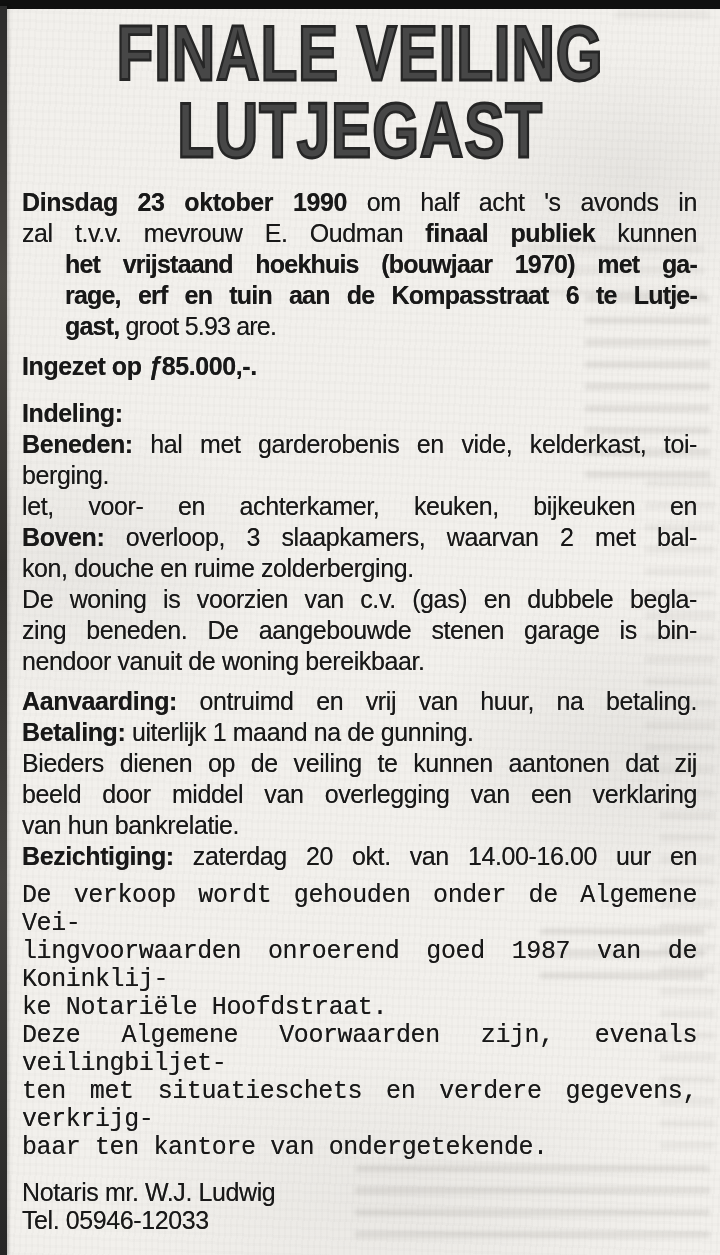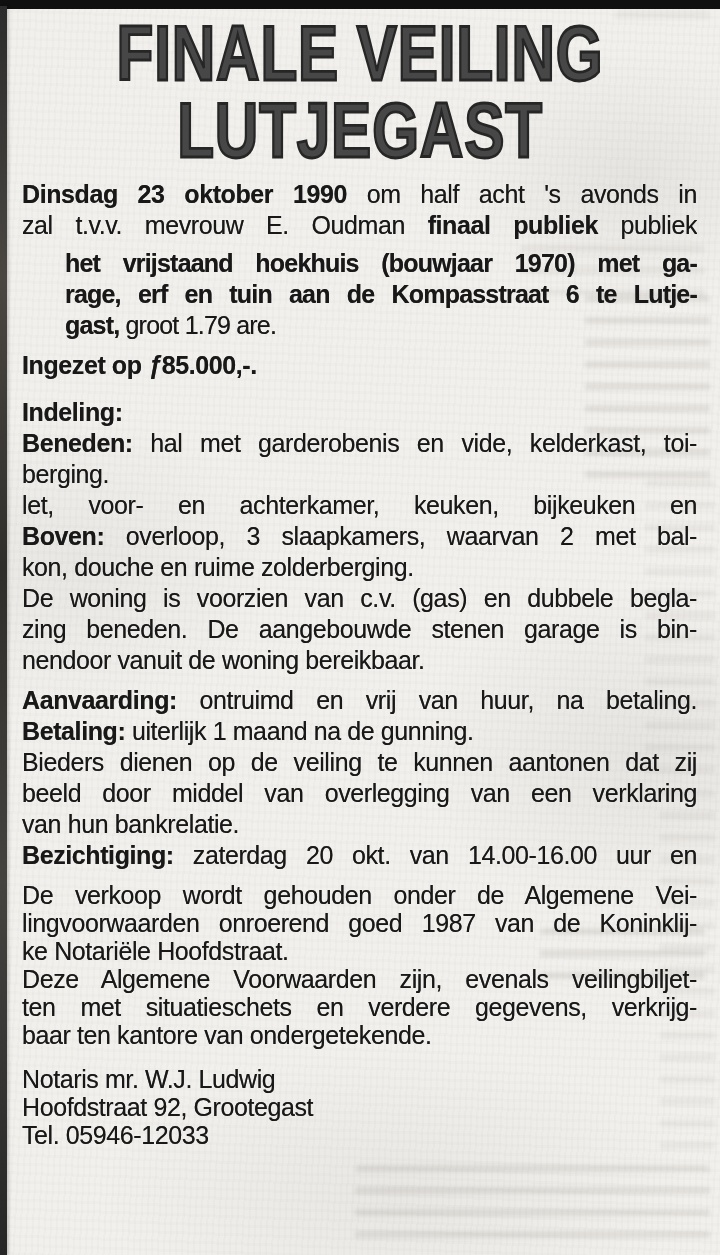--- a/index.html
+++ b/index.html
@@ -50,26 +50,26 @@
     padding:9px 23px 0 22px;
     font-size:25px; line-height:31px; letter-spacing:-0.4px;
     color:#181818;
     text-shadow:0 0 0.6px rgba(25,25,25,0.65);
   }
   .line { min-height:inherit; overflow:hidden; }
   .line.just { text-align:justify; text-align-last:justify; }
   .b { font-weight:700; }
   .i { font-style:italic; }
 
-  [data-name="block-intro"]      { margin-top:0; }
-  [data-name="block-property"]   { margin-top:7px; margin-left:43px; letter-spacing:-0.8px; }
+  [data-name="block-intro"]      { margin-top:8px; }
+  [data-name="block-property"]   { margin-left:43px; letter-spacing:-0.8px; }
   [data-name="block-ingezet"]    { margin-top:9px; }
   [data-name="block-indeling"]   { margin-top:16px; }
   [data-name="block-terms"]      { margin-top:9px; }
-  [data-name="block-conditions"] { margin-top:10px; line-height:28px; }
+  [data-name="block-conditions"] { margin-top:10px; line-height:28px;font-family:Liberation Mono, monospace; }
   [data-name="block-signature"]  { margin-top:16px; line-height:28px; }
 </style>
 </head>
 <body>
 
 <div class="page" data-name="newspaper-clipping-scan">
 
   <div class="topbar" data-name="scan-top-border"></div>
   <div class="edge-strip" data-name="scan-left-edge"></div>
 
@@ -82,26 +82,26 @@
   <div class="ghost fine" style="left:355px; top:1165px; width:355px; height:88px;" data-name="bleed-through-artifact"></div>
 
   <div class="title" data-name="headline">
     <span class="t-line" data-name="headline-line-1">FINALE VEILING</span>
     <span class="t-line" data-name="headline-line-2">LUTJEGAST</span>
   </div>
 
   <div class="article" data-name="article">
       <div class="block" data-name="block-intro">
         <div class="line just" data-name="text-line"><span class="b" data-name="text-segment">Dinsdag 23 oktober 1990</span><span data-name="text-segment"> om half acht 's avonds in</span></div>
-        <div class="line just" data-name="text-line"><span data-name="text-segment">zal t.v.v. mevrouw E. Oudman </span><span class="b" data-name="text-segment">finaal publiek</span><span data-name="text-segment"> publiek</span></div>
+        <div class="line just" data-name="text-line"><span data-name="text-segment">zal t.v.v. mevrouw E. Oudman </span><span class="b" data-name="text-segment">finaal publiek</span><span data-name="text-segment"> kunnen</span></div>
       </div>
       <div class="block" data-name="block-property">
         <div class="line just" data-name="text-line"><span class="b" data-name="text-segment">het vrijstaand hoekhuis (bouwjaar 1970) met ga-</span></div>
         <div class="line just" data-name="text-line"><span class="b" data-name="text-segment">rage, erf en tuin aan de Kompasstraat 6 te Lutje-</span></div>
-        <div class="line" data-name="text-line"><span class="b" data-name="text-segment">gast,</span><span data-name="text-segment"> groot 1.79 are.</span></div>
+        <div class="line" data-name="text-line"><span class="b" data-name="text-segment">gast,</span><span data-name="text-segment"> groot 5.93 are.</span></div>
       </div>
       <div class="block" data-name="block-ingezet">
         <div class="line" data-name="text-line"><span class="b" data-name="text-segment">Ingezet op </span><span class="b i" data-name="text-segment">ƒ</span><span class="b" data-name="text-segment">85.000,-.</span></div>
       </div>
       <div class="block" data-name="block-indeling">
         <div class="line" data-name="text-line"><span class="b" data-name="text-segment">Indeling:</span></div>
         <div class="line just" data-name="text-line"><span class="b" data-name="text-segment">Beneden:</span><span data-name="text-segment"> hal met garderobenis en vide, kelderkast, toi-</span></div>
         <div class="line" data-name="text-line"><span data-name="text-segment">berging.</span></div>
         <div class="line just" data-name="text-line"><span data-name="text-segment">let, voor- en achterkamer, keuken, bijkeuken en</span></div>
         <div class="line just" data-name="text-line"><span class="b" data-name="text-segment">Boven:</span><span data-name="text-segment"> overloop, 3 slaapkamers, waarvan 2 met bal-</span></div>
@@ -121,18 +121,17 @@
       <div class="block" data-name="block-conditions">
         <div class="line just" data-name="text-line"><span data-name="text-segment">De verkoop wordt gehouden onder de Algemene Vei-</span></div>
         <div class="line just" data-name="text-line"><span data-name="text-segment">lingvoorwaarden onroerend goed 1987 van de Koninklij-</span></div>
         <div class="line" data-name="text-line"><span data-name="text-segment">ke Notariële Hoofdstraat.</span></div>
         <div class="line just" data-name="text-line"><span data-name="text-segment">Deze Algemene Voorwaarden zijn, evenals veilingbiljet-</span></div>
         <div class="line just" data-name="text-line"><span data-name="text-segment">ten met situatieschets en verdere gegevens, verkrijg-</span></div>
         <div class="line" data-name="text-line"><span data-name="text-segment">baar ten kantore van ondergetekende.</span></div>
       </div>
       <div class="block" data-name="block-signature">
         <div class="line" data-name="text-line"><span data-name="text-segment">Notaris mr. W.J. Ludwig</span></div>
-        <div class="line" data-name="text-line"><span data-name="text-segment">Hoofdstraat 92, Grootegast</span></div>
         <div class="line" data-name="text-line"><span data-name="text-segment">Tel. 05946-12033</span></div>
       </div>
     </div>
 
 </div>
 
 </body></html>

